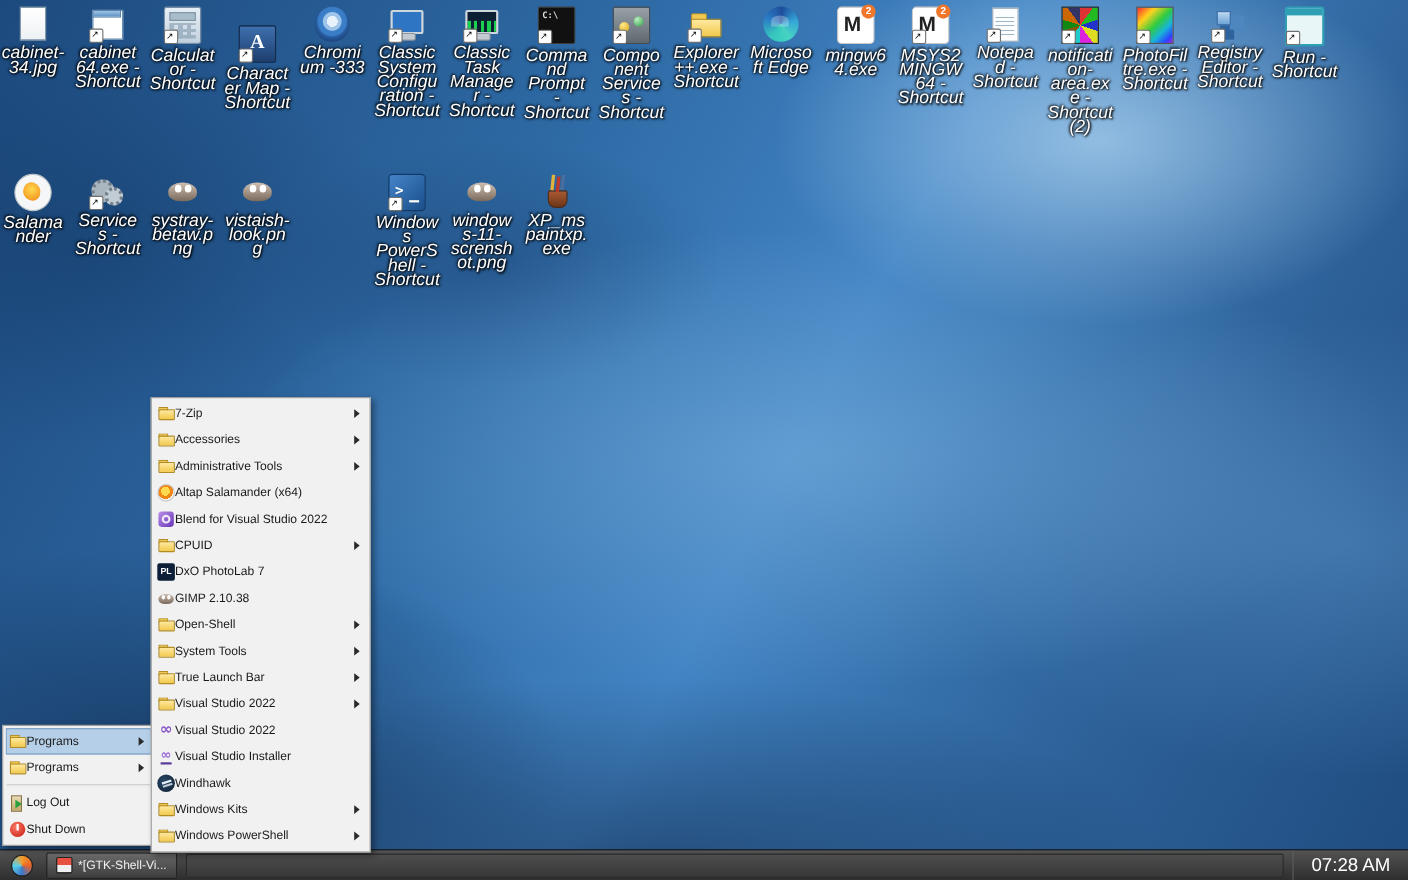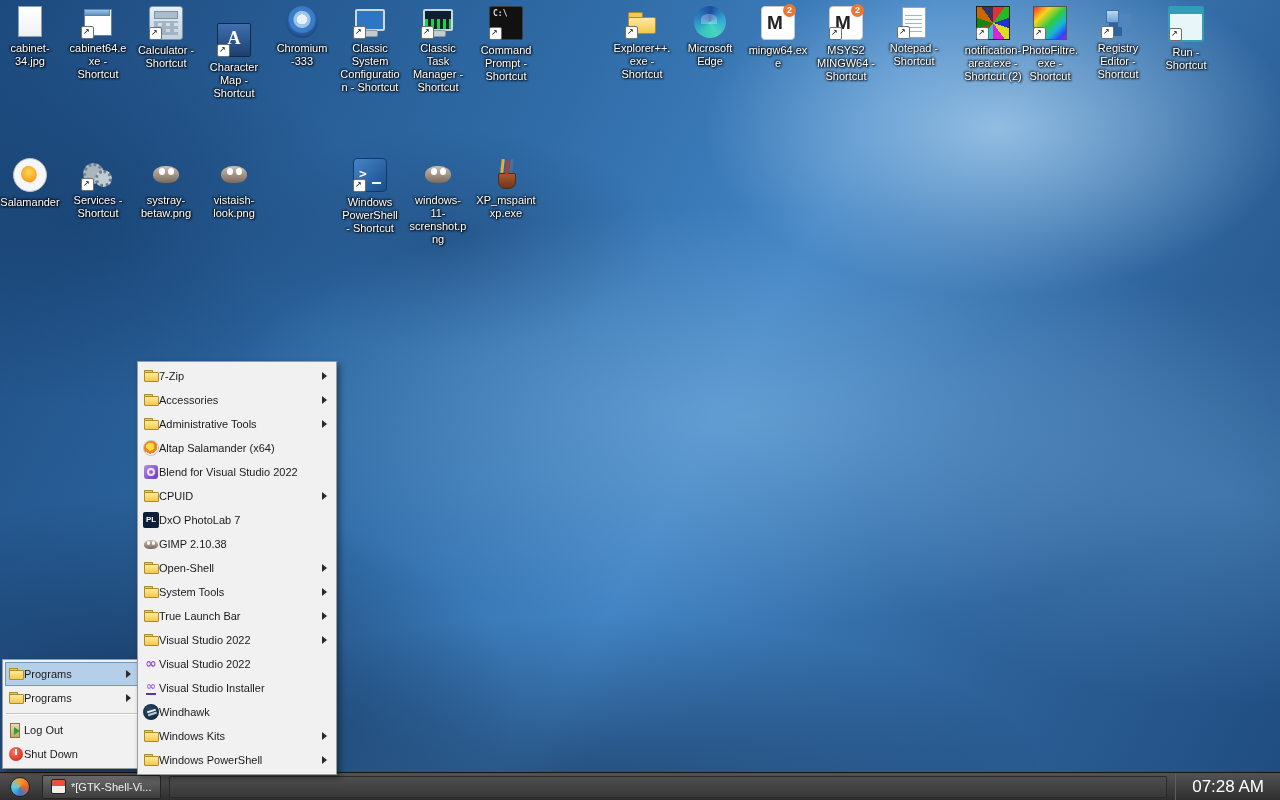--- a/index.html
+++ b/index.html
@@ -15,23 +15,23 @@
       radial-gradient(ellipse 680px 240px at 45% 98%, rgba(10,30,60,.5), rgba(10,30,60,0) 70%),
       radial-gradient(ellipse 420px 260px at 6% 28%, rgba(18,55,100,.5), rgba(18,55,100,0) 70%),
       radial-gradient(ellipse 520px 300px at 96% 62%, rgba(95,155,208,.45), rgba(95,155,208,0) 70%),
       radial-gradient(ellipse 300px 160px at 35% 30%, rgba(25,60,105,.4), rgba(25,60,105,0) 70%),
       linear-gradient(118deg,#1d4a7e 0%,#2f6ba6 35%,#4284c4 55%,#2c6097 80%,#1f4c80 100%);
   }
 
   
   #desktop-icons{position:absolute;left:0;top:0;right:0;bottom:28px;z-index:1;}
   .dcell{position:absolute;width:60px;display:flex;flex-direction:column;align-items:center;gap:4px;}
-  .dlabel{max-width:62px;color:#fff;font-size:11px;line-height:13px;text-align:center;
+  .dlabel{max-width:62px;color:#fff;font-size:16px;line-height:13px;text-align:center;
     overflow-wrap:anywhere;word-break:break-word;
-    text-shadow:1px 1px 2px #000,-1px -1px 2px rgba(0,0,0,.7),0 0 3px #000;}
+    text-shadow:1px 1px 2px #000,-1px -1px 2px rgba(0,0,0,.7),0 0 3px #000;font-style:italic;}
   .dicon{width:32px;height:32px;position:relative;flex:none;}
 
   .sc{position:absolute;left:-1px;bottom:-1px;width:11px;height:11px;background:#fff;border:1px solid #6f6f6f;border-radius:2px;z-index:2;}
   .sc::before{content:"\2197";position:absolute;left:1px;top:0;font-size:8px;line-height:9px;color:#000;}
 
   .dicon.k-image-file::before{content:"";position:absolute;left:4px;top:0;width:22px;height:29px;background:linear-gradient(#ffffff,#eef1f4);border:1px solid #8fa0ad;}
   .dicon.k-app-window::before{content:"";position:absolute;inset:3px 2px 2px 2px;background:#fff;border:1px solid #5b84ad;}
   .dicon.k-app-window::after{content:"";position:absolute;left:2px;top:3px;width:26px;height:7px;background:linear-gradient(#9ec2e4,#5e93c6);border:1px solid #5b84ad;box-sizing:border-box;}
   .dicon.k-calculator{background:linear-gradient(#e7eef5,#c3d2df);border:1px solid #7c92a5;border-radius:3px;}
   .dicon.k-calculator::before{content:"";position:absolute;left:4px;right:4px;top:4px;height:6px;background:#a9bcc9;border:1px solid #7c92a5;}
@@ -160,20 +160,26 @@
           <span class="sc"></span>
         </div>
         <div class="dlabel">Classic System Configuration - Shortcut</div>
       </div>
       <div class="dcell" style="left: 476px; top: 6px;">
         <div class="dicon k-cmd">
           <span class="sc"></span>
         </div>
         <div class="dlabel">Command Prompt - Shortcut</div>
       </div>
+      <div class="dcell" style="left: 544px; top: 6px;">
+        <div class="dicon k-component-services">
+          <span class="sc"></span>
+        </div>
+        <div class="dlabel">Component Services - Shortcut</div>
+      </div>
       <div class="dcell" style="left: 612px; top: 6px;">
         <div class="dicon k-folder">
           <span class="sc"></span>
         </div>
         <div class="dlabel">Explorer++.exe - Shortcut</div>
       </div>
       <div class="dcell" style="left: 680px; top: 6px;">
         <div class="dicon k-edge"></div>
         <div class="dlabel">Microsoft Edge</div>
       </div>
@@ -186,21 +192,21 @@
           <span class="sc"></span>
         </div>
         <div class="dlabel">MSYS2 MINGW64 - Shortcut</div>
       </div>
       <div class="dcell" style="left: 884px; top: 6px;">
         <div class="dicon k-notepad">
           <span class="sc"></span>
         </div>
         <div class="dlabel">Notepad - Shortcut</div>
       </div>
-      <div class="dcell" style="left: 952px; top: 6px; margin-left: 11px;">
+      <div class="dcell" style="left: 952px; top: 6px;">
         <div class="dicon k-pixel-noise">
           <span class="sc"></span>
         </div>
         <div class="dlabel">notification-area.exe - Shortcut (2)</div>
       </div>
       <div class="dcell" style="left: 1020px; top: 6px;">
         <div class="dicon k-photofiltre">
           <span class="sc"></span>
         </div>
         <div class="dlabel">PhotoFiltre.exe - Shortcut</div>

